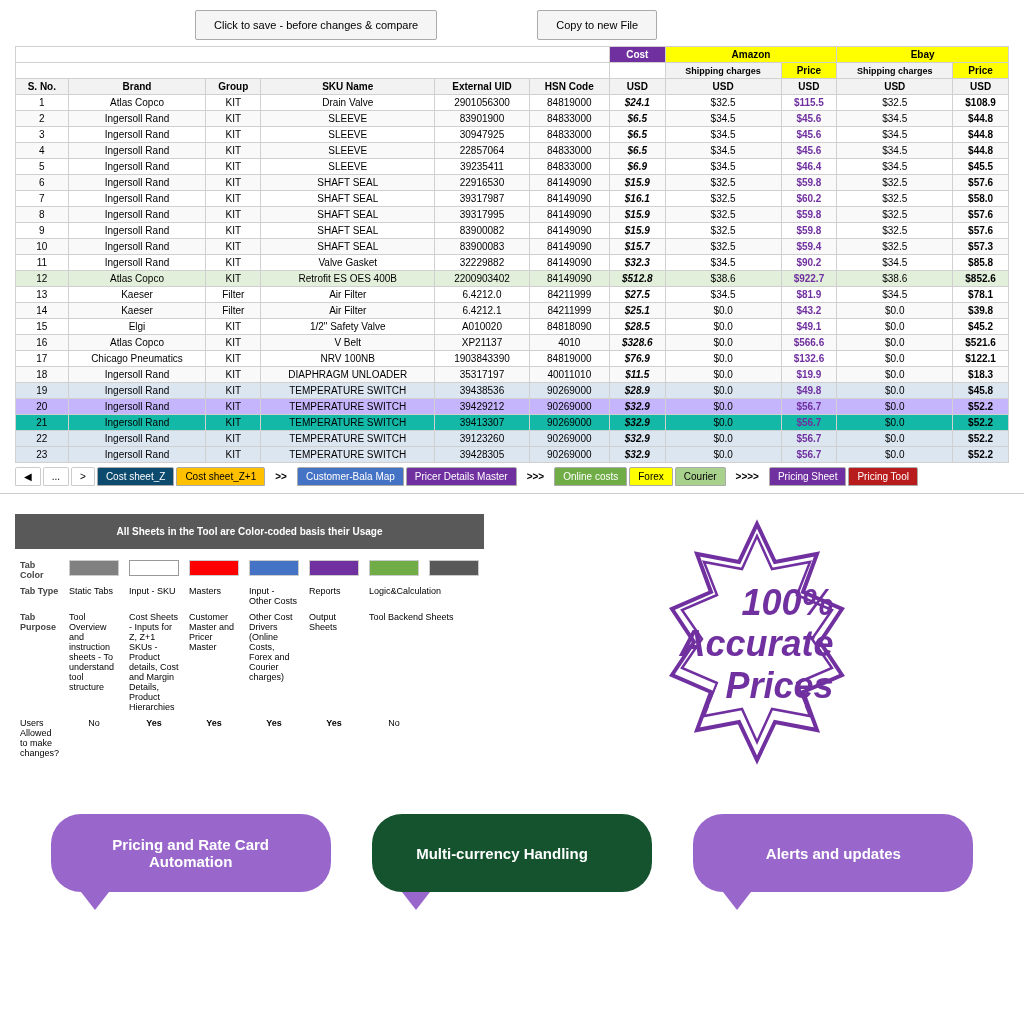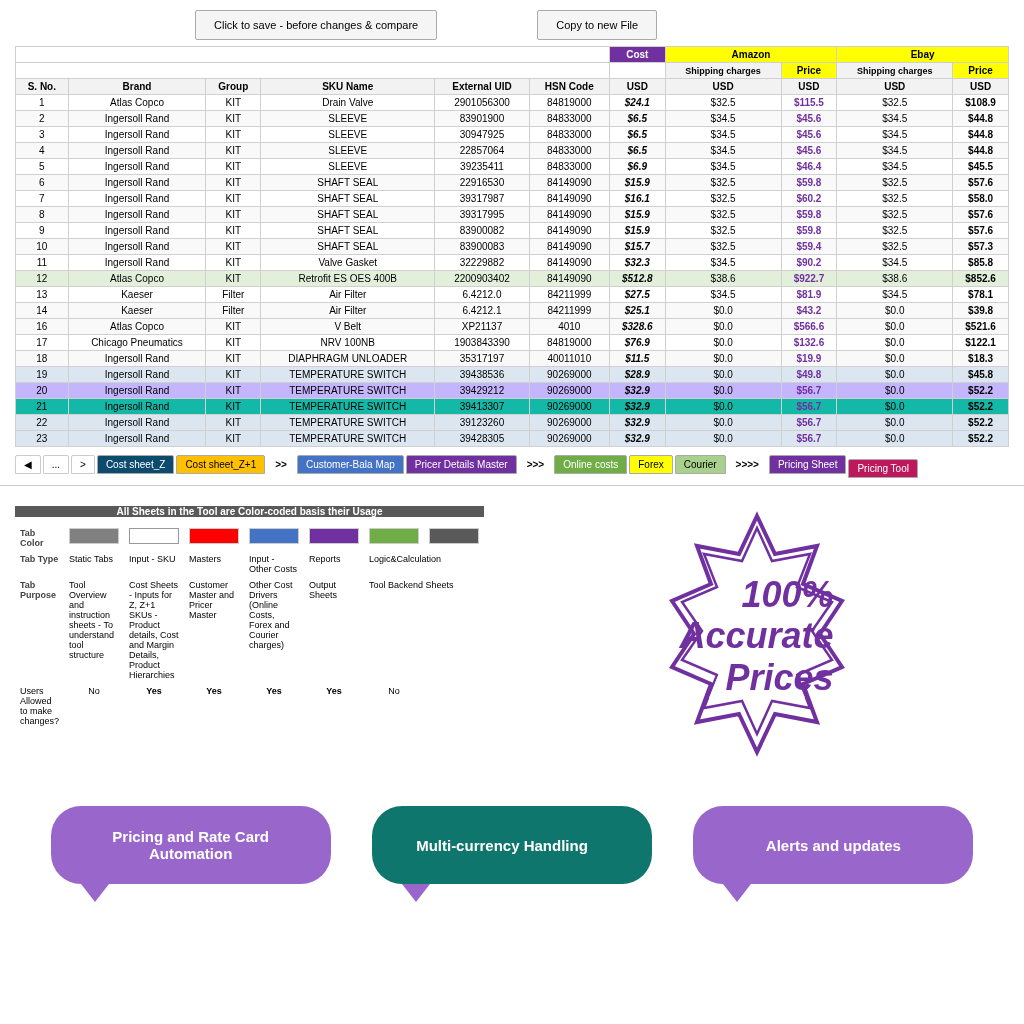--- a/index.html
+++ b/index.html
@@ -83,41 +83,41 @@
 
     .tab-red { background: #0c4a6e; color: #fff; }
     .tab-orange { background: #ffc000; color: #000; }
     .tab-blue { background: #4472c4; color: #fff; }
     .tab-purple { background: #7030a0; color: #fff; }
     .tab-arrow { background: #fff; font-weight: bold; border: none; }
     .tab-green { background: #70ad47; color: #fff; }
     .tab-light-green { background: #a9d18e; color: #000; }
     .tab-yellow { background: #ffff00; color: #000; }
     .tab-pricing { background: #7030a0; color: #fff; }
-    .tab-tool { background: #be185d; color: #fff; margin-top: 8px; }
+    .tab-tool { background: #b91c1c; color: #fff; }
     .tab-nav { background: #fff; color: #000; border: 1px solid #ccc; }
 
     
     .middle-section {
       display: flex;
       padding: 20px 15px;
       gap: 20px;
       align-items: flex-start;
     }
 
     .color-legend {
       flex: 0 0 420px;
       font-size: 10px;
     }
 
     .legend-title {
       background: #595959;
       color: #fff;
       text-align: center;
-      padding: 0 8px;
+      padding: 12px 8px;
       font-size: 10px;
       font-weight: bold;
       margin-bottom: 8px;
     }
 
     .legend-table {
       border-collapse: collapse;
       width: 100%;
       font-size: 9px;
     }
@@ -207,21 +207,21 @@
       position: absolute;
       bottom: -18px;
       left: 30px;
       border-width: 18px 14px 0;
       border-style: solid;
       border-color: #9966cc transparent transparent;
     }
 
     
     .bubble-pricing { background: #9966cc; }
-    .bubble-multi { background: #0f766e; padding-left: 8px; }
+    .bubble-multi { background: #14532d; padding-left: 8px; }
     .bubble-alerts { background: #9966cc; }
   </style>
 </head>
 <body>
 
 <div class="spreadsheet-section">
   <div class="toolbar-row">
     <div style="width:160px;"></div>
     <button class="toolbar-btn">Click to save - before changes &amp; compare</button>
     <div style="width:60px;"></div>
@@ -437,20 +437,33 @@
             <td>Kaeser</td>
             <td>Filter</td>
             <td>Air Filter</td>
             <td>6.4212.1</td>
             <td>84211999</td>
             <td style="font-weight: bold; font-style: italic;">$25.1</td>
             <td>$0.0</td>
             <td style="font-weight: bold; color: rgb(112, 48, 160);">$43.2</td>
             <td>$0.0</td>
             <td style="font-weight: bold;">$39.8</td>
+          </tr>
+          <tr style="background: rgb(255, 255, 255);">
+            <td>15</td>
+            <td>Elgi</td>
+            <td>KIT</td>
+            <td>1/2" Safety Valve</td>
+            <td>A010020</td>
+            <td>84818090</td>
+            <td style="font-weight: bold; font-style: italic;">$28.5</td>
+            <td>$0.0</td>
+            <td style="font-weight: bold; color: rgb(112, 48, 160);">$49.1</td>
+            <td>$0.0</td>
+            <td style="font-weight: bold;">$45.2</td>
           </tr>
           <tr style="background: rgb(249, 249, 249);">
             <td>16</td>
             <td>Atlas Copco</td>
             <td>KIT</td>
             <td>V Belt</td>
             <td>XP21137</td>
             <td>4010</td>
             <td style="font-weight: bold; font-style: italic;">$328.6</td>
             <td>$0.0</td>

